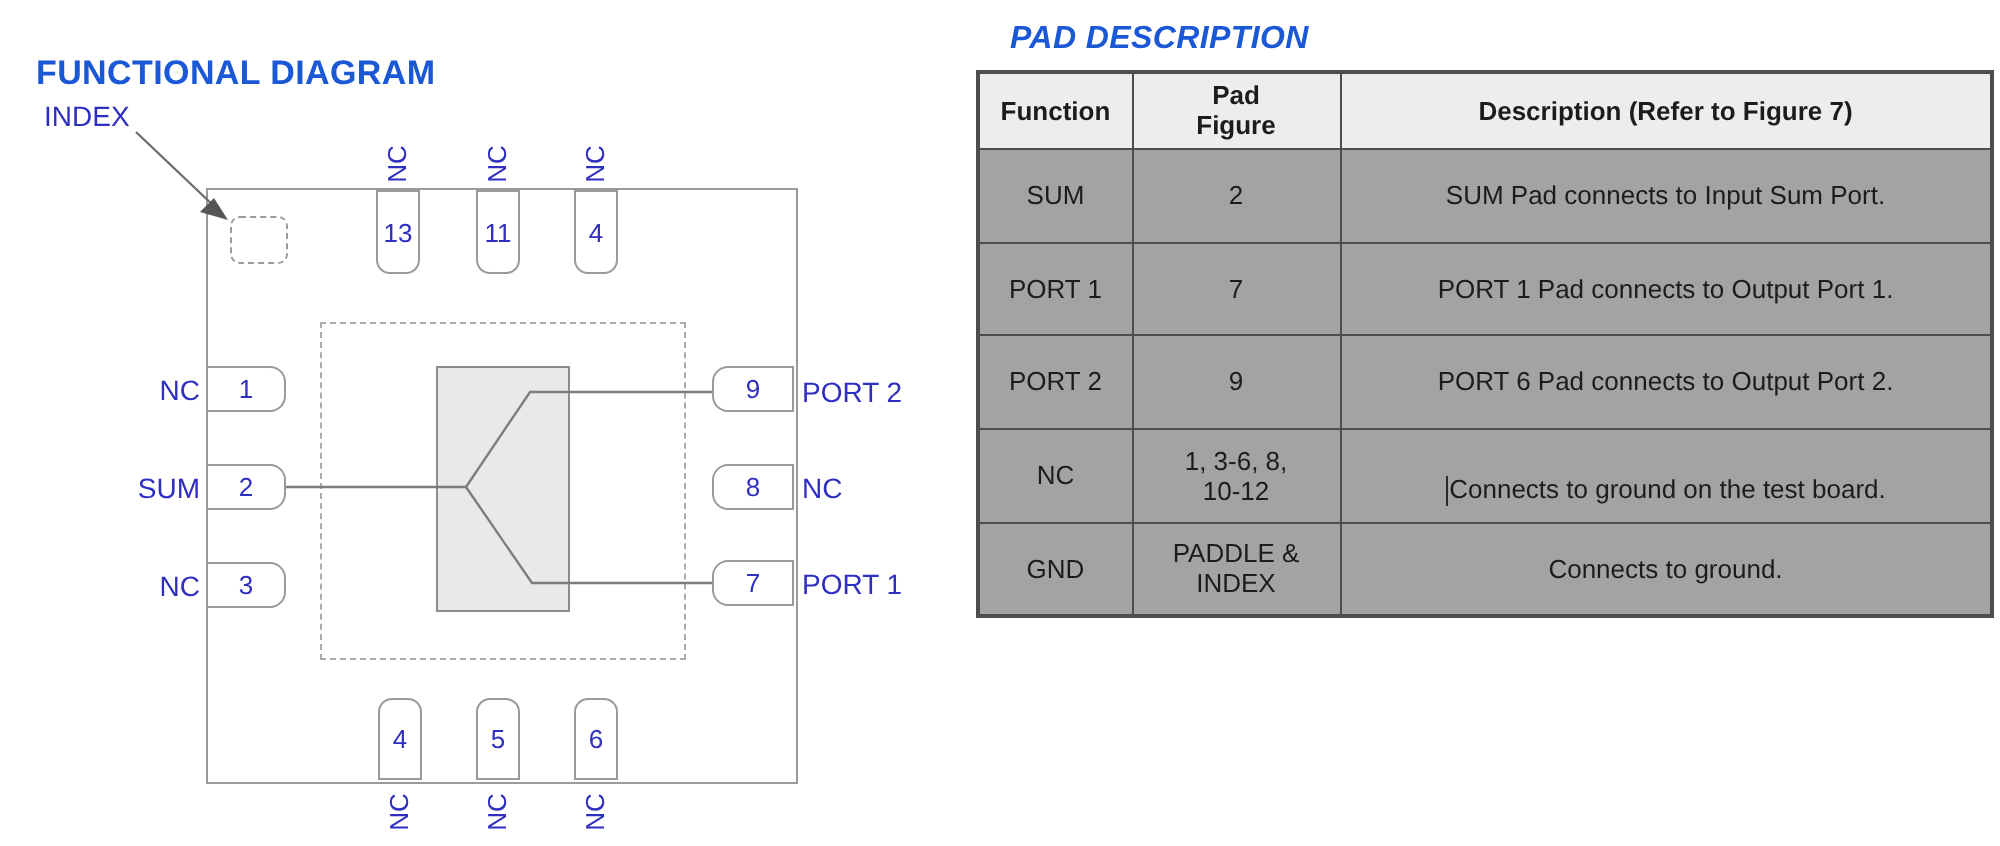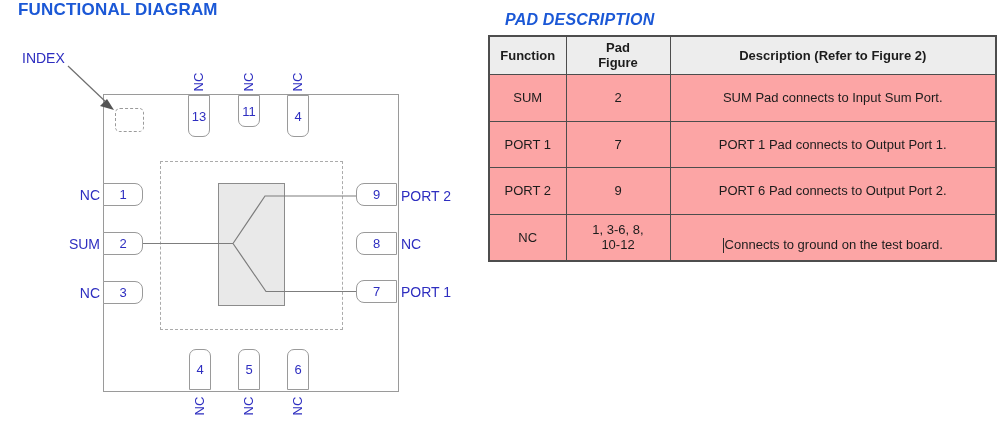--- a/index.html
+++ b/index.html
@@ -29,39 +29,39 @@
   .pin-box.right{border-radius:8px 0 0 8px;}
   .rot-label{
     width:40px;height:14px;text-align:center;line-height:14px;
     transform:rotate(-90deg);color:#2e2ec0;font-size:13px;
   }
   .side-label-left{width:60px;text-align:right;}
   .side-label-right{text-align:left;}
   
   .pad-table{
     border-collapse:collapse;table-layout:fixed;
-    font-size:13px;color:#1c1c1c;background:#fca5a5;
+    font-size:13px;color:#1c1c1c;background:#a3a3a3;
     border:2px solid #4d4d4d;
   }
   .pad-table th,.pad-table td{
     border:1px solid #4d4d4d;text-align:center;vertical-align:middle;
     white-space:pre-line;padding:2px 4px;box-sizing:border-box;
   }
   .pad-table th{background:#ededed;font-weight:bold;}
   .text-cursor{
     display:inline-block;width:1px;height:15px;background:#2a2a2a;
     vertical-align:middle;margin-right:1px;
   }
 </style>
 </head>
 <body>
 
 <div class="canvas">
 
-  <div class="abs section-title" style="left:18px;top:0;">FUNCTIONAL DIAGRAM</div>
+  <div class="abs section-title" style="left:18px;top:27px;">FUNCTIONAL DIAGRAM</div>
 
   <div class="abs blue-label" style="left:22px;top:50px;">INDEX</div>
 
   <div class="abs chip-outline" style="left:103px;top:94px;width:294px;height:296px;"></div>
 
   <div class="abs index-pad" style="left:115px;top:108px;width:27px;height:22px;"></div>
 
   <div class="abs dashed-region" style="left:160px;top:161px;width:181px;height:167px;"></div>
 
   <div class="abs splitter-block" style="left:218px;top:183px;width:65px;height:121px;"></div>
@@ -74,21 +74,21 @@
     </g>
     <g>
       <line x1="68" y1="66" x2="108" y2="104" stroke="#6e6e6e" stroke-width="1.2"></line>
       <polygon points="114,110 107,99 100,106" fill="#555555"></polygon>
     </g>
   </svg>
 
   <div class="abs pin-box top" style="left:188px;top:95px;width:22px;height:42px;">
     <span>13</span>
   </div>
-  <div class="abs pin-box top" style="left:238px;top:95px;width:22px;height:32px;">
+  <div class="abs pin-box top" style="left:238px;top:95px;width:22px;height:42px;">
     <span>11</span>
   </div>
   <div class="abs pin-box top" style="left:287px;top:95px;width:22px;height:42px;">
     <span>4</span>
   </div>
   <div class="abs rot-label" style="left:179px;top:75px;">NC</div>
   <div class="abs rot-label" style="left:229px;top:75px;">NC</div>
   <div class="abs rot-label" style="left:278px;top:75px;">NC</div>
 
   <div class="abs pin-box bottom" style="left:189px;top:349px;width:22px;height:41px;">
@@ -136,21 +136,21 @@
     <colgroup>
       <col style="width:77px;">
         <col style="width:104px;">
         <col style="width:326px;">
     </colgroup>
     <tbody>
       <tr style="height:38px;">
         <th>Function</th>
         <th>Pad
 Figure</th>
-        <th>Description (Refer to Figure 2)</th>
+        <th>Description (Refer to Figure 7)</th>
       </tr>
       <tr style="height:47px;">
         <td>SUM</td>
         <td>2</td>
         <td>SUM Pad connects to Input Sum Port.</td>
       </tr>
       <tr style="height:46px;">
         <td>PORT 1</td>
         <td>7</td>
         <td>PORT 1 Pad connects to Output Port 1.</td>
@@ -161,16 +161,22 @@
         <td>PORT 6 Pad connects to Output Port 2.</td>
       </tr>
       <tr style="height:47px;">
         <td>NC</td>
         <td>1, 3-6, 8,
 10-12</td>
         <td>
           <span class="text-cursor"></span><span>Connects to ground on the test board.</span>
         </td>
       </tr>
+      <tr style="height:47px;">
+        <td>GND</td>
+        <td>PADDLE &amp;
+INDEX</td>
+        <td>Connects to ground.</td>
+      </tr>
     </tbody>
   </table>
 
 </div>
 
 </body></html>

